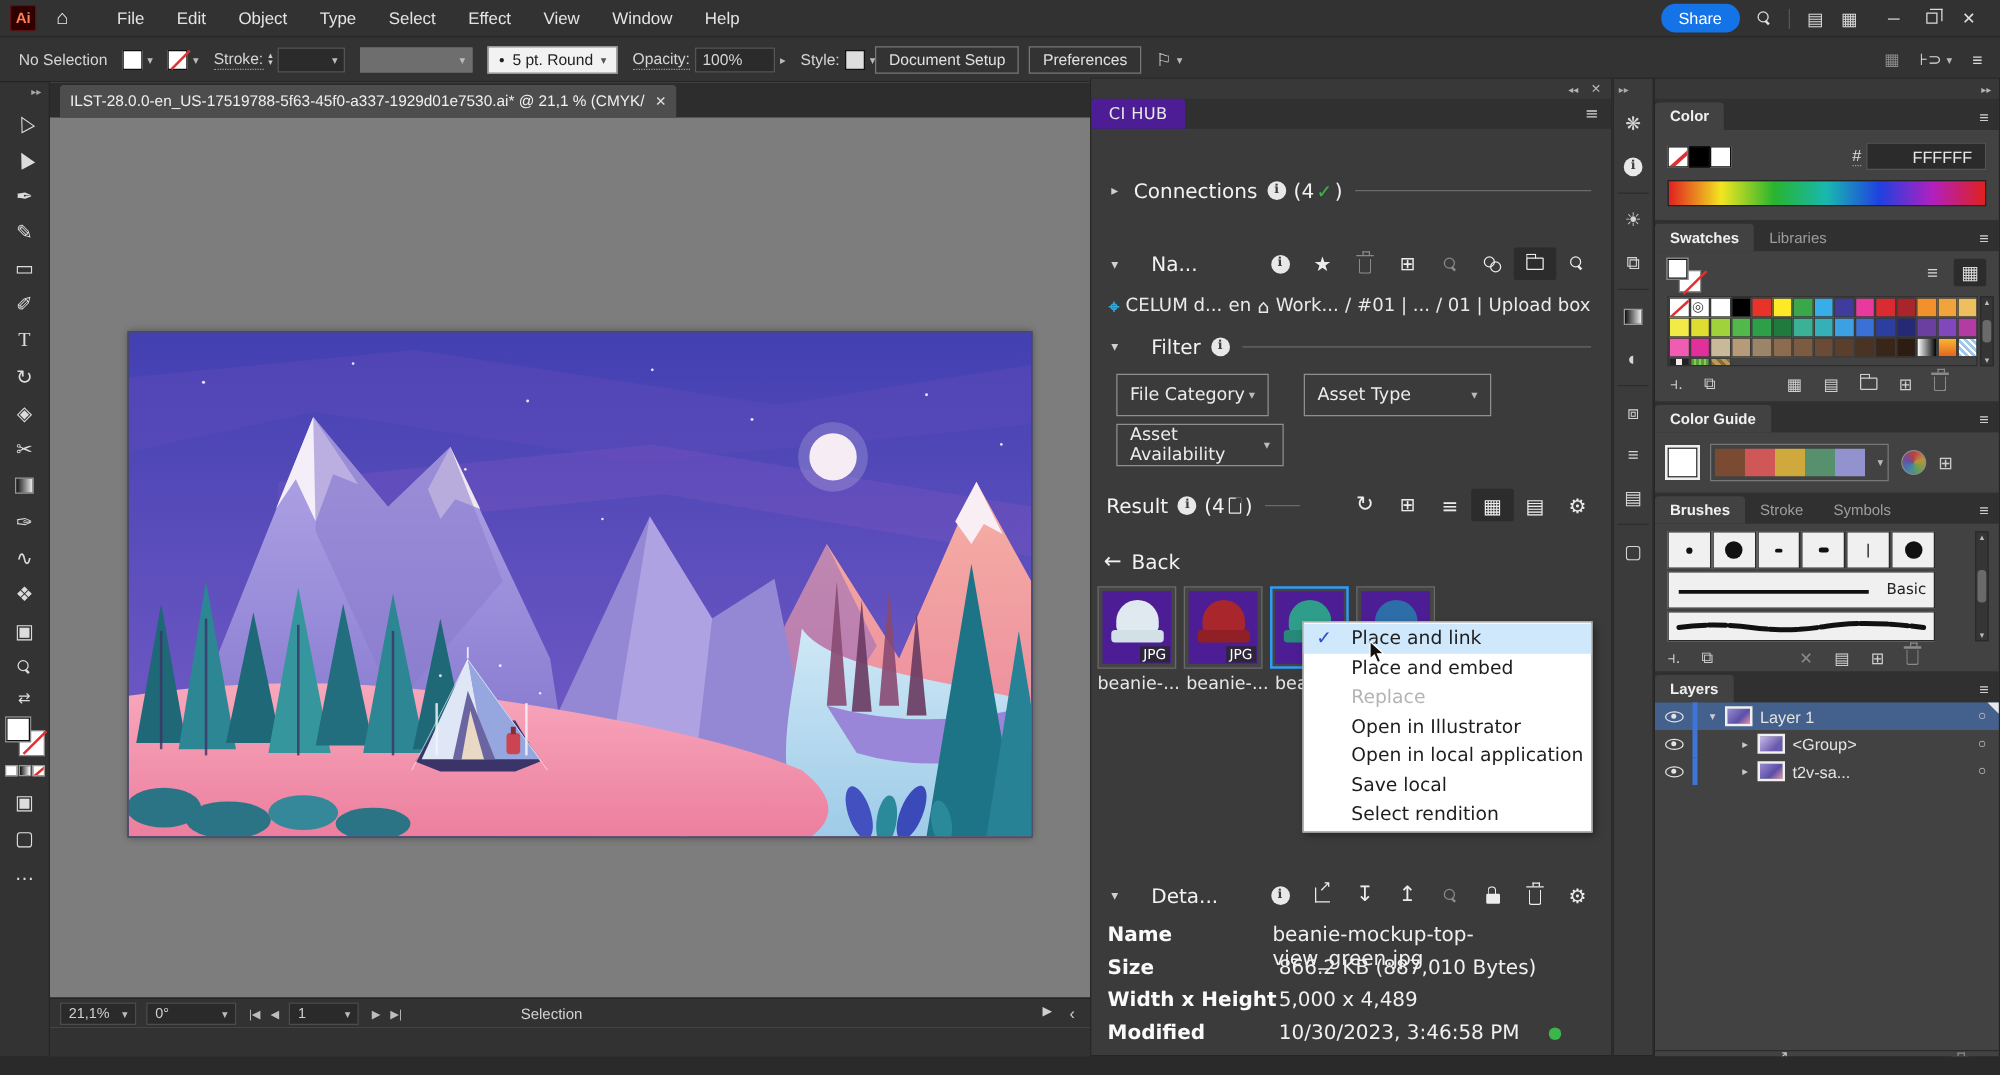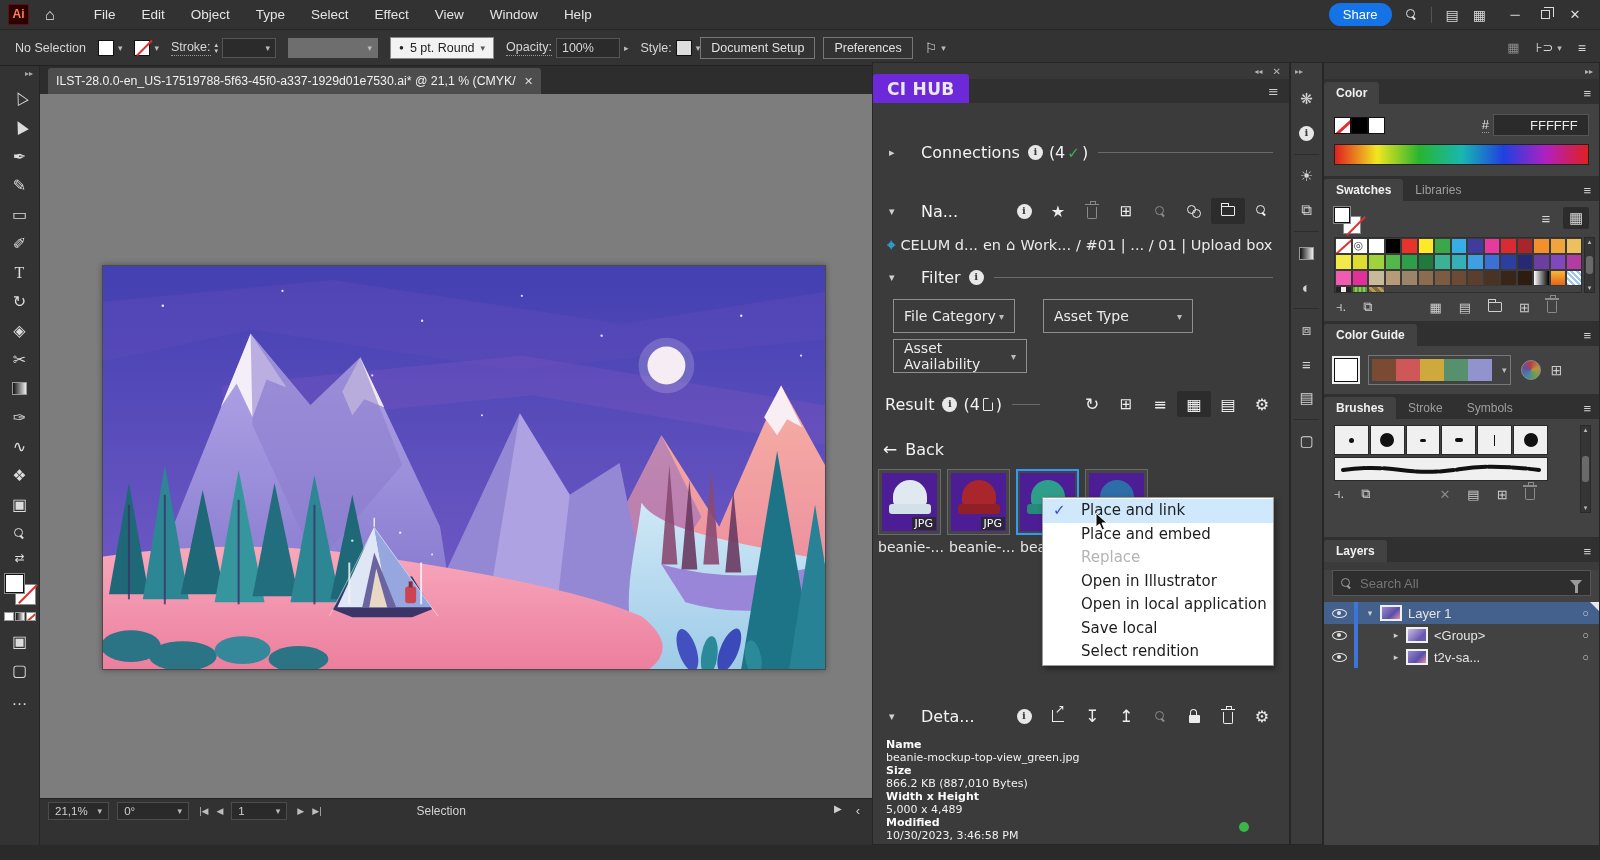--- a/index.html
+++ b/index.html
@@ -115,21 +115,21 @@
   .docbottom { position:absolute; left:0; bottom:0; width:832px; height:23px; background:#323232; }
   .ds-status { margin-left:95px; font-size:12px; color:#d2d2d2; }
   .ds-right { margin-left:auto; display:flex; gap:14px; padding-right:12px; font-size:10px; }
 
   
   .cihub { position:absolute; left:872px; top:62px; width:418px; height:783px; background:#3b3b3b;
     border:1px solid #262626; font-family:"DejaVu Sans", sans-serif; }
   .ch-minibar { height:16px; display:flex; justify-content:flex-end; align-items:center; gap:10px;
     padding:0 8px; font-size:8px; color:#b5b5b5; background:#383838; }
   .ch-tabrow { height:24px; background:#303030; display:flex; align-items:flex-end; }
-  .ch-tab { background:#6d28d9; color:#e8e8e8; font-size:17px; font-weight:bold; letter-spacing:.3px;
+  .ch-tab { background:#4c1d95; color:#e8e8e8; font-size:13px; font-weight:normal; letter-spacing:.3px;
     padding:5px 14px 4px; border-radius:3px 3px 0 0; }
   .ch-tabmenu { margin-left:auto; padding:0 10px 4px; color:#cfcfcf; font-size:13px; }
   .ch-body { position:relative; height:743px; color:#ececec; }
   .ch-row { position:absolute; display:flex; align-items:center; }
   .ch-h { font-size:16px; color:#f2f2f2; }
   .ch-chev { font-size:11px; color:#d0d0d0; width:18px; }
   .ch-line { flex:1; height:1px; background:#6a6a6a; margin-left:10px; }
   .greenchk { color:#3cb54a; font-size:15px; font-weight:bold; }
   .ch-iconbox { width:34px; height:26px; display:flex; align-items:center; justify-content:center; }
   .ch-iconbox.active { background:#2c2c2c; border-radius:2px; }
@@ -142,21 +142,21 @@
   .thumb { position:relative; width:63px; height:66px; background:#454545; border:1px solid #6a6a6a; padding:3px; }
   .thumb.selected { border:2px solid #2f9bf5; padding:2px; }
   .thumb-img { position:relative; width:100%; height:100%; background:#4c1d95; overflow:hidden; }
   .beanie { position:absolute; left:50%; top:7px; transform:translateX(-50%); width:34px; height:26px;
     border-radius:17px 17px 5px 5px; }
   .beanie-brim { position:absolute; left:50%; top:31px; transform:translateX(-50%); width:42px; height:10px; border-radius:3px; }
   .jpg-badge { position:absolute; right:1px; bottom:1px; background:rgba(40,40,40,.85); color:#fff;
     font-size:11px; padding:0 3px; }
   .thumblabels { position:absolute; left:5px; top:436px; display:flex; gap:6px; font-size:14px; color:#e8e8e8; }
   .thumblabels span { width:65px; overflow:hidden; white-space:nowrap; }
-  .kv { position:absolute; left:13px; font-size:11px; display:flex;flex-direction:column; }
+  .kv { position:absolute; left:13px; font-size:16px; display:flex; }
   .kv .k { width:137px; font-weight:bold; color:#fafafa; }
   .kv .v { color:#f0f0f0; }
   .statusdot { position:absolute; width:10px; height:10px; border-radius:50%; background:#3cb54a; right:40px; bottom:14px; }
 
   
   .ctxmenu { position:absolute; left:169px; top:394px; width:232px; background:#ffffff;
     border:1px solid #9a9a9a; box-shadow:2px 3px 6px rgba(0,0,0,.4); z-index:50;
     font-family:"DejaVu Sans", sans-serif; font-size:15px; color:#1e1e1e; padding:1px 0; }
   .ctxitem { position:relative; height:23.5px; line-height:23.5px; padding-left:38px; white-space:nowrap; }
   .ctxitem.hl { background:#cfe8fc; }
@@ -519,21 +519,21 @@
       <span style="font-size:10px">✕</span>
     </div>
     <div class="ch-tabrow">
       <span class="ch-tab">CI HUB</span>
       <span class="ch-tabmenu">≡</span>
     </div>
     <div class="ch-body">
 
       <div class="ch-row" style="left:16px; top:40px; right:16px">
         <span class="ch-chev">▸</span>
-        <span class="ch-h" style="margin-left:14px">Connections</span>
+        <span class="ch-h" style="margin-left:0">Connections</span>
         <span class="infoc" style="margin-left:8px">i</span>
         <span class="ch-h" style="margin-left:6px">(4</span>
         <span class="greenchk" style="margin:0 2px">✓</span>
         <span class="ch-h">)</span>
         <span class="ch-line"></span>
       </div>
 
       <div class="ch-row" style="left:16px; top:95px; right:10px">
         <span class="ch-chev">▾</span>
         <span class="ch-h" style="margin-left:14px">Na...</span>
@@ -873,20 +873,24 @@
         <div class="brushtile" style="width:36px;height:30px">
             <span class="bdot" style="width:8px;height:4px;border-radius:2px"></span>
           </div>
         <div class="brushtile" style="width:36px;height:30px">
             <span class="bdot" style="width:1.5px;height:11px;border-radius:0"></span>
           </div>
         <div class="brushtile" style="width:36px;height:30px">
             <span class="bdot" style="width:14px;height:14px"></span>
           </div>
       </div>
+      <div class="brushtile" style="width:214px;height:30px;margin-top:2px;position:relative">
+        <div class="basicline"></div>
+        <span class="basic-label">Basic</span>
+      </div>
       <div class="brushtile" style="width:214px;height:24px;margin-top:2px">
         <svg width="200" height="14" viewBox="0 0 200 14">
             <path d="M2 8 Q30 4 60 8 T120 7 T198 8" stroke="#111" stroke-width="4" fill="none" stroke-linecap="round" stroke-dasharray="22 2 14 3 30 2"></path>
           </svg>
       </div>
       <div class="vscroll" style="top:6px; height:88px; right:8px">
         <span>▴</span>
           <span class="vthumb" style="height:26px"></span>
           <span>▾</span>
       </div>
@@ -898,25 +902,20 @@
         <span>⊞</span>
         <span><span class="trash muted"></span></span>
       </div>
     </div>
 
     <div class="ptabs">
       <span class="ptab active">Layers</span>
       <span class="ptab-menu">≡</span>
     </div>
     <div class="pbody" style="height:306px; position:relative;">
-      <div class="layers-search">
-        <span class="lens"></span>
-        <input placeholder="Search All" style="">
-        <span class="funnel" style="margin-left:auto"></span>
-      </div>
 
       <div class="lrow selected">
         <span class="eyecol">
             <span class="eyeic"></span>
           </span>
         <span class="selbar"></span>
         <span class="chev">▾</span>
         <span class="lthumb"></span>
         <span>Layer 1</span>
         <span class="circ">○</span>

